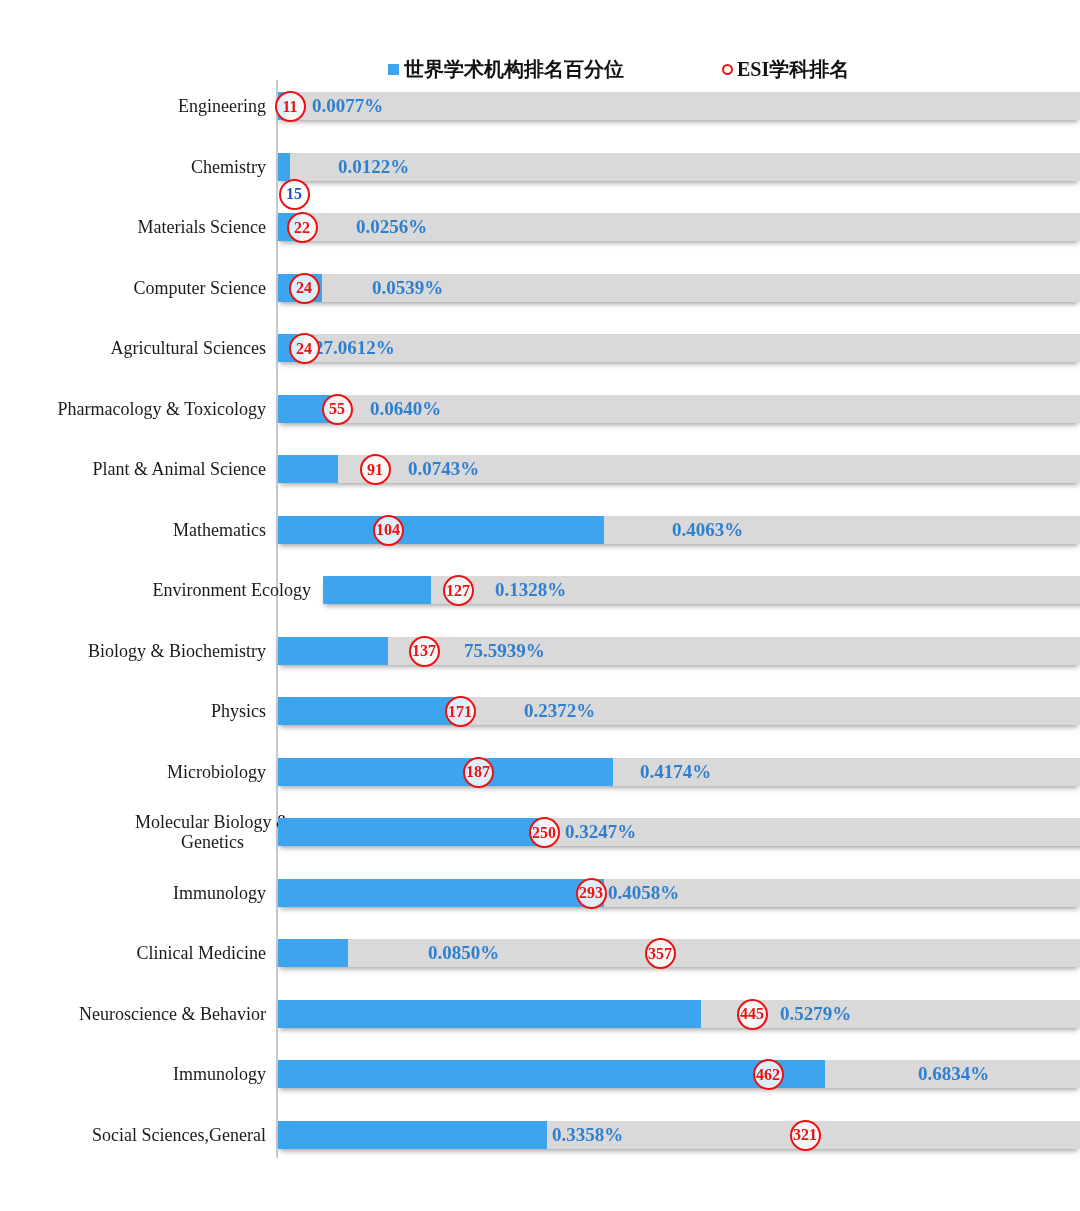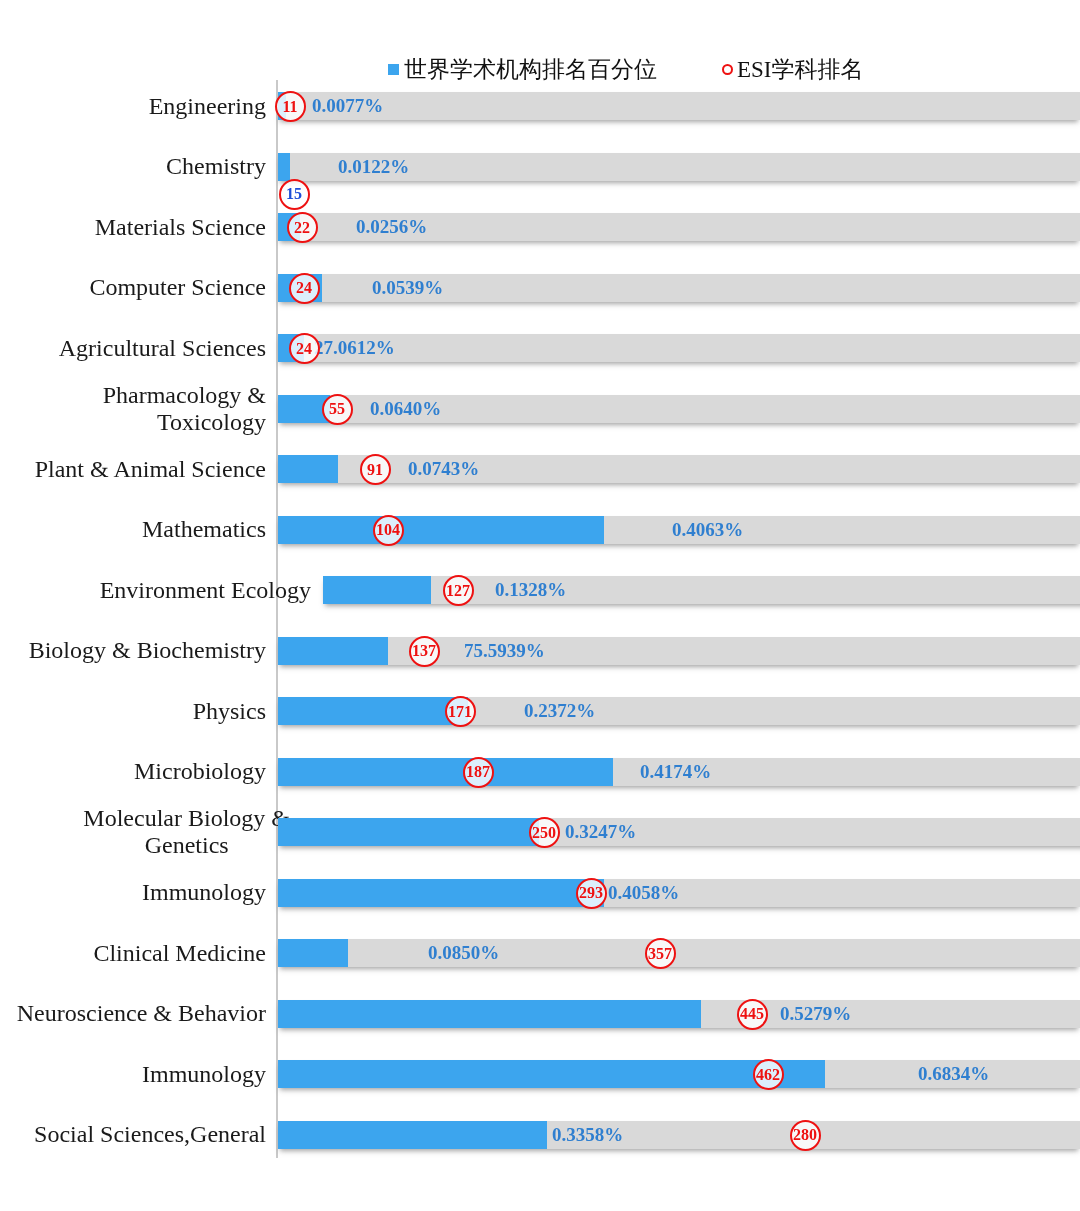--- a/index.html
+++ b/index.html
@@ -49,22 +49,22 @@
     height: 11px;
     border: 2px solid #EE1111;
     border-radius: 50%;
     background: #ffffff;
     margin-right: 4px;
     box-sizing: border-box;
     flex: 0 0 auto;
   }
   .legend-label {
     font-family: "Liberation Sans", "DejaVu Sans", sans-serif;
-    font-weight: normal;
-    font-size: 23px;
+    font-weight: bold;
+    font-size: 20px;
     color: #111111;
     line-height: 1;
   }
   #legend-entry-rank .legend-label {
     font-family: "Liberation Serif", "DejaVu Serif", serif;
   }
 
   
   #plot {
     position: absolute;
@@ -91,21 +91,21 @@
   .cat-label {
     position: absolute;
     right: 814px;  
     top: 0;
     width: 258px;
     height: 60.5px;
     display: flex;
     align-items: center;
     justify-content: flex-end;
     text-align: right;
-    font-size: 24px;
+    font-size: 18px;
     color: #1a1a1a;
     line-height: 1.12;
     box-sizing: border-box;
   }
   .cat-label.two-line {
     text-align: center;
     justify-content: flex-end;
   }
   .cat-label span {
     display: block;
@@ -386,18 +386,18 @@
         <div class="row" style="top: 1104.5px;">
           <div class="cat-label">
             <div>
               <span>Social Sciences,General</span>
             </div>
           </div>
           <div class="track">
             <div class="bar-fill" style="width: 269px; background: rgb(60, 165, 238);"></div>
           </div>
           <div class="pct-label" style="left: 552px; color: rgb(47, 127, 208);">0.3358%</div>
-          <div class="rank-marker" style="left: 805px; border-color: rgb(238, 17, 17); color: rgb(238, 17, 17);">280</div>
+          <div class="rank-marker" style="left: 805px; border-color: rgb(238, 17, 17); color: rgb(238, 17, 17);">321</div>
         </div>
       </div>
   </div>
 
 </div>
 
 </body></html>

